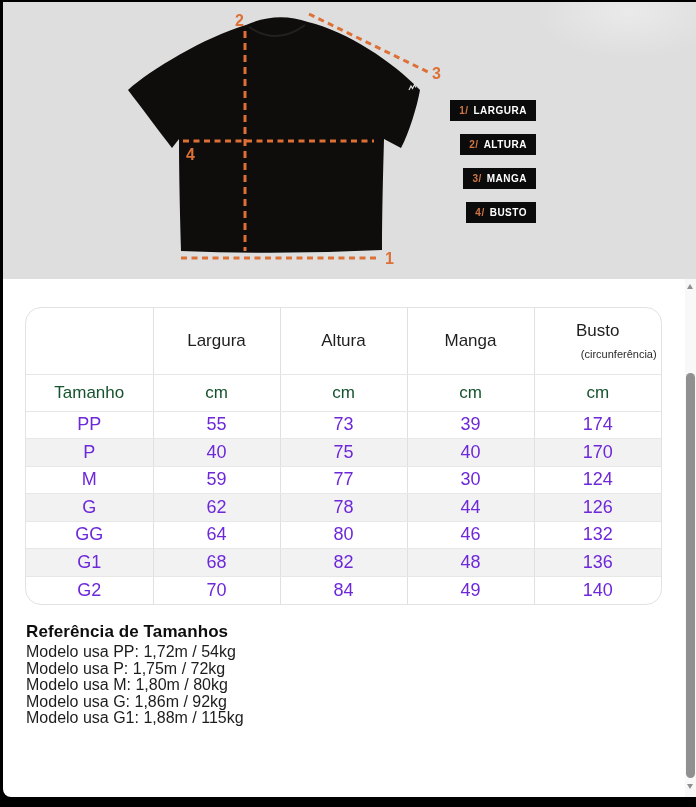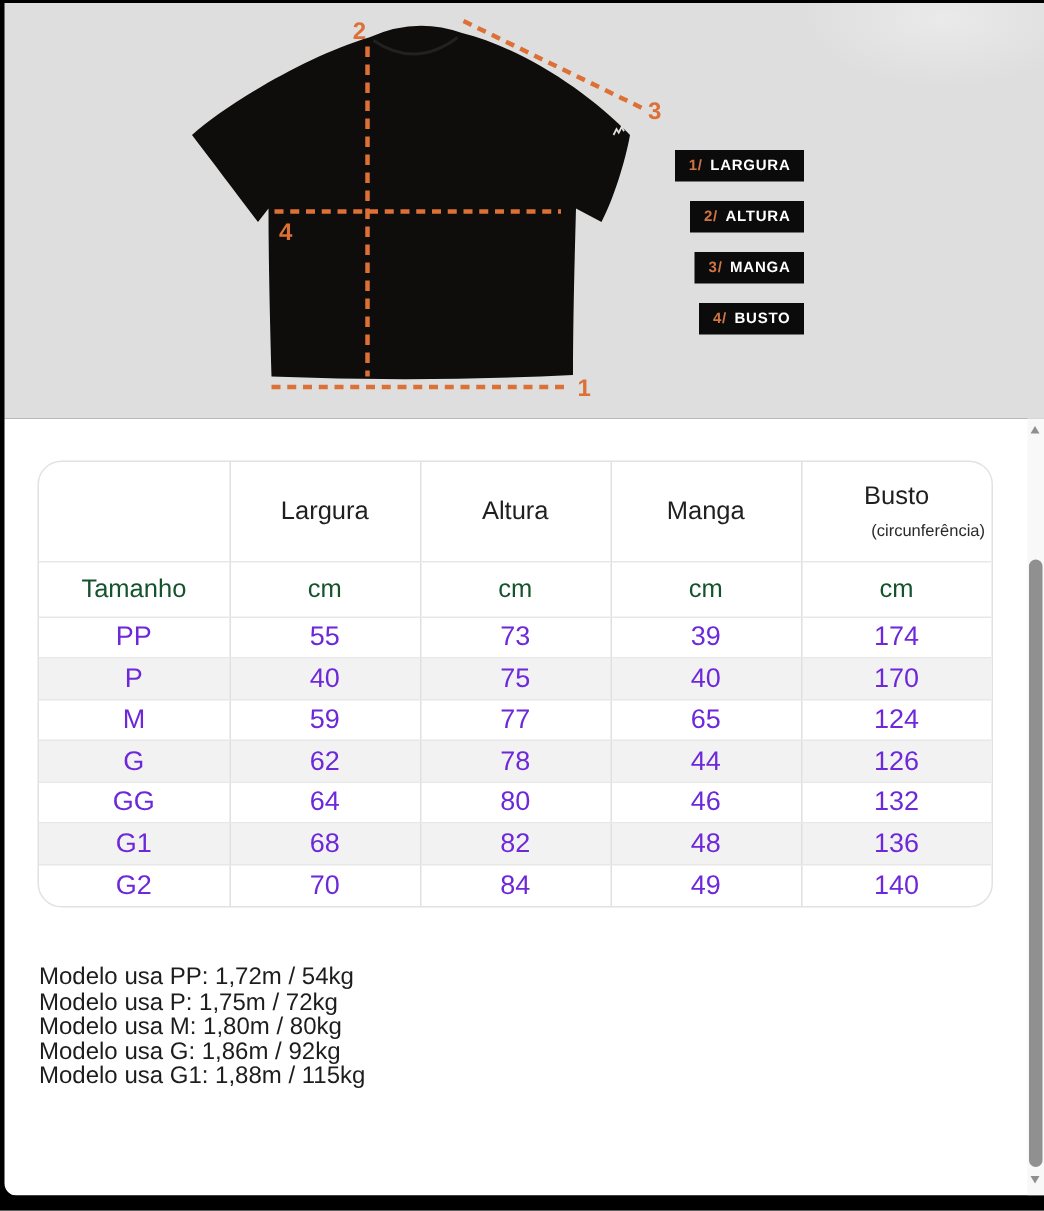--- a/index.html
+++ b/index.html
@@ -170,21 +170,21 @@
             <td>P</td>
             <td>40</td>
             <td>75</td>
             <td>40</td>
             <td>170</td>
           </tr>
           <tr>
             <td>M</td>
             <td>59</td>
             <td>77</td>
-            <td>65</td>
+            <td>30</td>
             <td>124</td>
           </tr>
           <tr class="alt">
             <td>G</td>
             <td>62</td>
             <td>78</td>
             <td>44</td>
             <td>126</td>
           </tr>
           <tr>
@@ -205,20 +205,21 @@
             <td>G2</td>
             <td>70</td>
             <td>84</td>
             <td>49</td>
             <td>140</td>
           </tr>
         </tbody>
       </table>
     </div>
 
+    <div class="ref-title">Referência de Tamanhos</div>
     <div class="ref-lines">
       <div class="ref-line">Modelo usa PP: 1,72m / 54kg</div>
       <div class="ref-line">Modelo usa P: 1,75m / 72kg</div>
       <div class="ref-line">Modelo usa M: 1,80m / 80kg</div>
       <div class="ref-line">Modelo usa G: 1,86m / 92kg</div>
       <div class="ref-line">Modelo usa G1: 1,88m / 115kg</div>
     </div>
 
     <div class="scrollbar">
       <div class="sb-arrow sb-up"></div>

